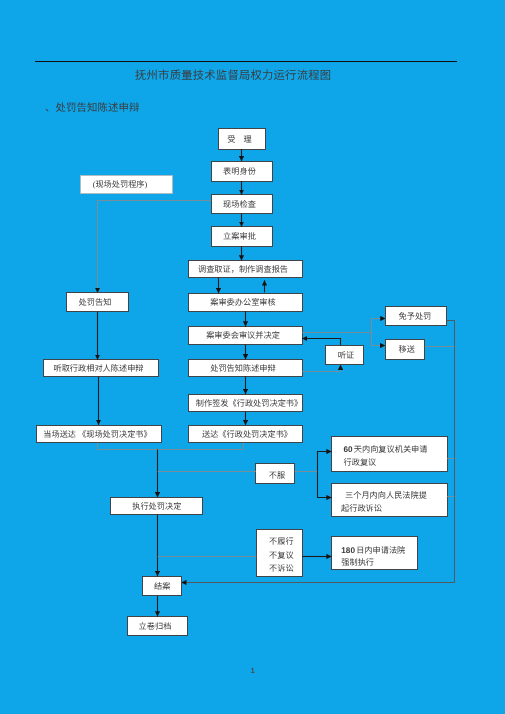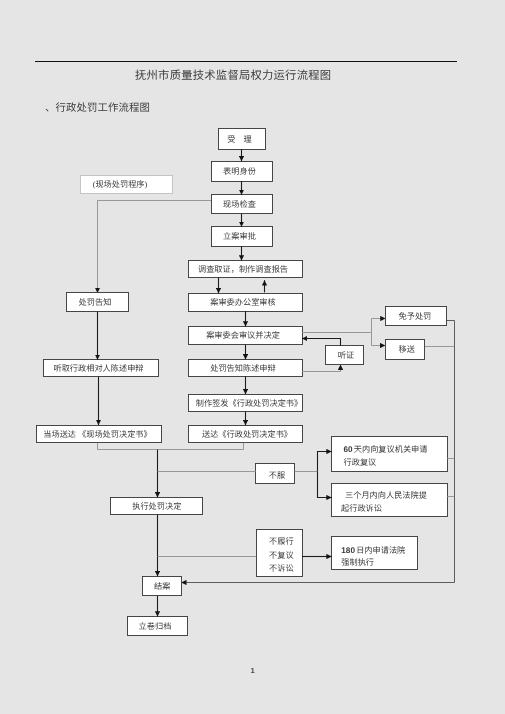--- a/index.html
+++ b/index.html
@@ -1,40 +1,40 @@
 <!DOCTYPE html>
 <html lang="zh-CN"><head>
 <meta charset="utf-8">
 <title>flowchart</title>
 <style>
   html,body{margin:0;padding:0;background:#ffffff;}
   body{width:505px;height:714px;overflow:hidden;
        font-family:"Liberation Serif",serif;color:#333333;
        -webkit-font-smoothing:antialiased;}
-  .page{position:relative;width:505px;height:714px;background:#e5e5e5;}
+  .page{position:relative;width:505px;height:714px;background:#0ea5e9;}
   .rule{position:absolute;left:35px;top:61px;width:422px;height:0;
         border-top:1.3px solid #111;}
   .doc-title{position:absolute;left:135px;top:66px;font-size:11.3px;
         letter-spacing:.25px;color:#3c3c3c;white-space:nowrap;}
   .sub-title{position:absolute;left:45px;top:99px;font-size:10.4px;
         letter-spacing:.1px;color:#3c3c3c;white-space:nowrap;}
   .page-no{position:absolute;left:0;top:666px;width:505px;text-align:center;
         font-size:7.6px;font-weight:700;color:#4a4a4a;
         font-family:"Liberation Sans",sans-serif;}
   svg.chart{position:absolute;left:0;top:0;width:505px;height:714px;}
   svg.chart text{font-family:"Liberation Serif",serif;fill:#3a3a3a;
         -webkit-font-smoothing:antialiased;text-rendering:geometricPrecision;}
 </style>
 </head>
 <body>
 
 <div class="page">
   <div class="rule"></div>
   <div class="doc-title">抚州市质量技术监督局权力运行流程图</div>
-  <div class="sub-title">、行政处罚工作流程图</div>
+  <div class="sub-title">、处罚告知陈述申辩</div>
   <div class="page-no">1</div>
   <svg class="chart" viewBox="0 0 505 714">
     <defs>
       <marker id="ah" markerWidth="5.6" markerHeight="5.6" refX="5.3" refY="2.8" orient="auto" markerUnits="userSpaceOnUse">
         <path d="M0,0.15 L5.3,2.8 L0,5.45 Z" fill="#141414"></path>
       </marker>
       <marker id="ahg" markerWidth="5.2" markerHeight="5.6" refX="5.0" refY="2.8" orient="auto" markerUnits="userSpaceOnUse">
         <path d="M0,0.15 L5.0,2.8 L0,5.45 Z" fill="#1c1c1c"></path>
       </marker>
     </defs>

